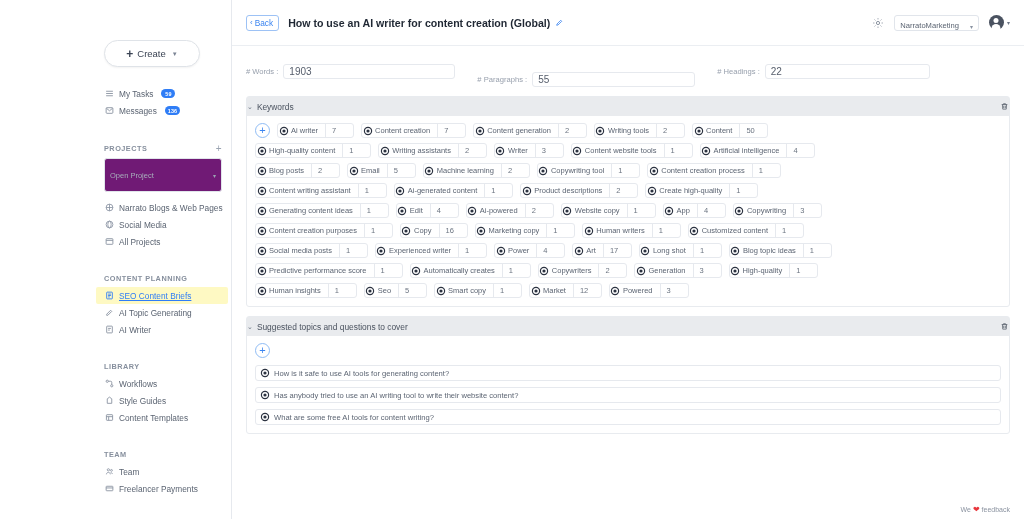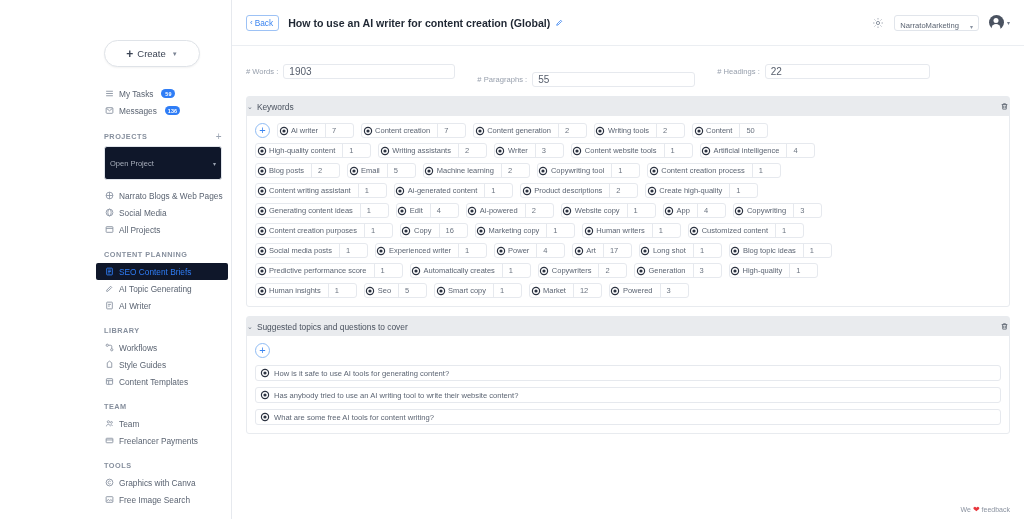--- a/index.html
+++ b/index.html
@@ -35,33 +35,33 @@
   .nav-item .ico svg { width: 9px; height: 9px; display:block; }
   .nav-item .lbl { white-space: nowrap; }
   .badge {
     display: inline-flex; align-items: center; justify-content: center;
     min-width: 14px; height: 8.5px; padding: 0 3px; border-radius: 5px;
     background: #2f7df6; color: #fff; font-size: 5.4px; margin-left: 3px;
     font-weight: 600; letter-spacing: .1px;
   }
   .sec-head {
     font-size: 7.3px; color: #868f9d; letter-spacing: .5px; font-weight: 700;
-    margin-top: 12px; margin-bottom: 4px; display: flex; align-items: center;
+    margin-top: 24px; margin-bottom: 4px; display: flex; align-items: center;
     width: 118px;
   }
   .sec-head .plusright { margin-left: auto; font-size: 10px; color:#9aa3b1; font-weight: 400; cursor:pointer; }
   .proj-select {
     width: 118px; height: 16px; border: 1px solid #e1e5eb; border-radius: 3px;
-    background: #0f172a; font-size: 7.5px; color: #a7aebb; display: flex;
+    background: #701a75; font-size: 7.5px; color: #a7aebb; display: flex;
     align-items: center; padding: 16px 5px; margin-bottom: 7px; cursor: pointer;
   }
   .proj-select .caret { margin-left: auto; font-size: 6px; color: #9aa3b1; }
   .nav-item.active {
-    background: #0f172a; color: #2f7df6; width: 132px; margin-left: -8px;
-    padding-left: 8px; border-radius: 2px;
+    background: #fef9c3; color: #2f7df6; width: 132px; margin-left: -8px;
+    padding-left: 8px; border-radius: 2px; text-decoration: underline;
   }
   .nav-item.active .ico { color: #2f7df6; }
 
   
   #main { position: absolute; left: 232px; top: 0; width: 792px; height: 519px; background: #fff; }
   #topbar {
     position: relative; height: 46px; border-bottom: 1px solid #ebeef2;
     display: flex; align-items: center; padding: 0 14px;
   }
   .back-btn {

